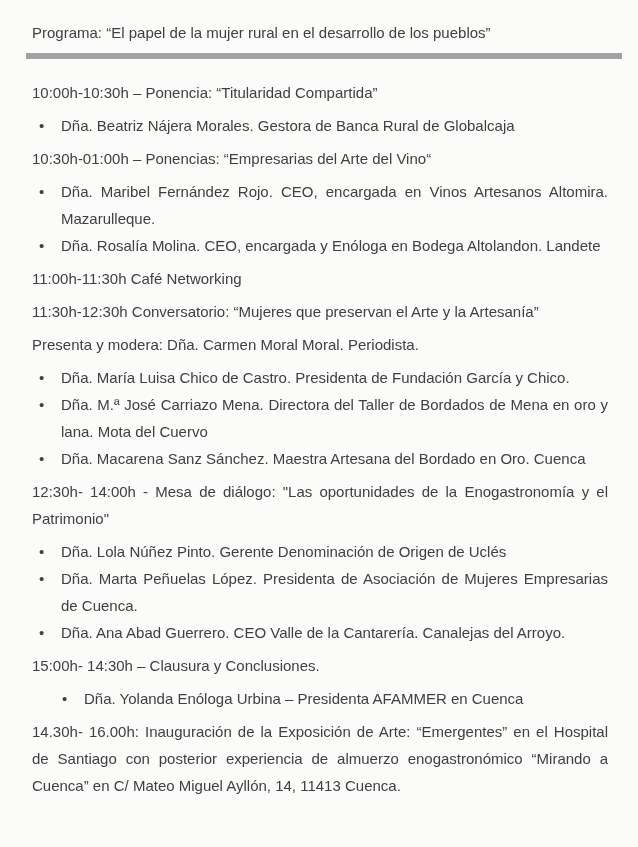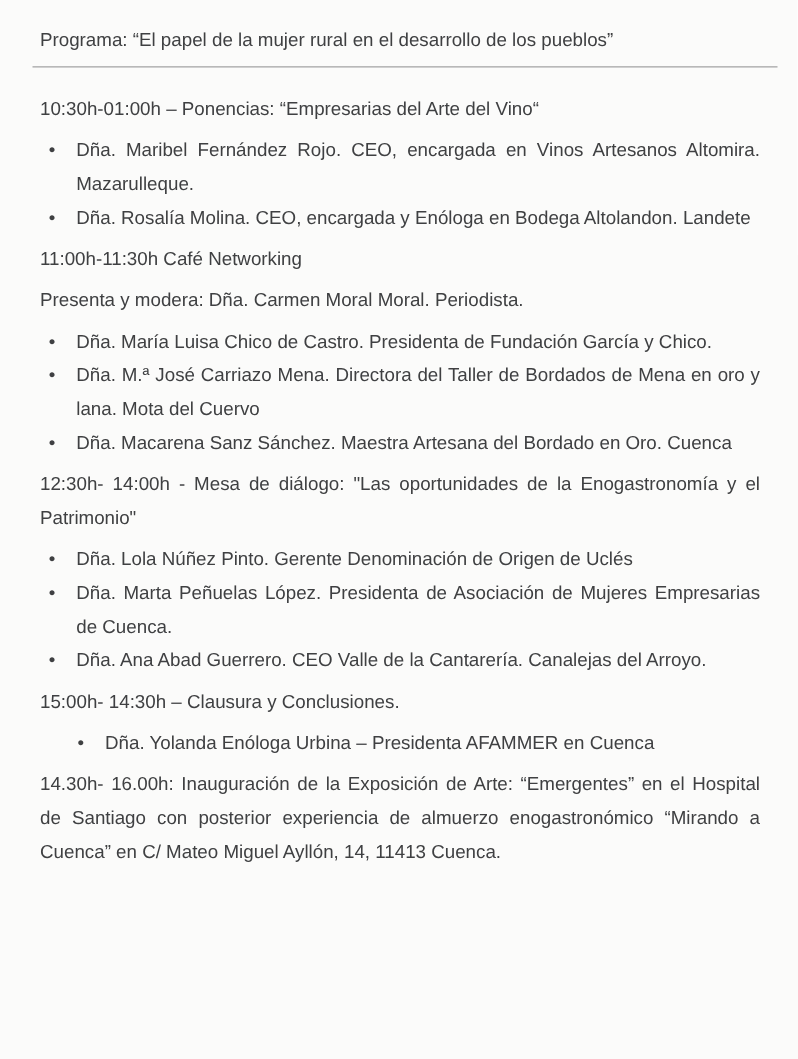--- a/index.html
+++ b/index.html
@@ -13,21 +13,21 @@
     font-size: 15px;
     line-height: 27px;
     padding: 19px 30px 10px 32px;
     overflow: hidden;
   }
   .title {
     font-size: 15px;
     font-weight: 400;
     margin: 0 -14px 20px -6px;
     padding: 0 0 7px 6px;
-    border-bottom: 1px solid #a3a3a3;
+    border-bottom: 6px solid #a3a3a3;
     line-height: 27px;
   }
   .block {
     margin: 0 0 6px 0;
     text-align: justify;
   }
   section { margin: 0; padding: 0; }
   ul.speakers {
     list-style: none;
     margin: 0 0 6px 0;
@@ -47,34 +47,41 @@
   ul.speakers.indented li { padding-left: 52px; }
   ul.speakers.indented li::before { left: 30px; }
 </style>
 </head>
 <body>
 
 <div class="page">
 
   <h1 class="title">Programa: “El papel de la mujer rural en el desarrollo de los pueblos”</h1>
 
+  <section>
+    <p class="block">10:00h-10:30h – Ponencia: “Titularidad Compartida”</p>
+    <ul class="speakers">
+      <li>Dña. Beatriz Nájera Morales. Gestora de Banca Rural de Globalcaja</li>
+    </ul>
+  </section>
 
   <section>
     <p class="block">10:30h-01:00h – Ponencias: “Empresarias del Arte del Vino“</p>
     <ul class="speakers">
       <li>Dña. Maribel Fernández Rojo. CEO, encargada en Vinos Artesanos Altomira. Mazarulleque.</li>
       <li>Dña. Rosalía Molina. CEO, encargada y Enóloga en Bodega Altolandon. Landete</li>
     </ul>
   </section>
 
   <section>
     <p class="block">11:00h-11:30h Café Networking</p>
   </section>
 
   <section>
+    <p class="block">11:30h-12:30h Conversatorio: “Mujeres que preservan el Arte y la Artesanía”</p>
     <p class="block">Presenta y modera: Dña. Carmen Moral Moral. Periodista.</p>
     <ul class="speakers">
       <li>Dña. María Luisa Chico de Castro. Presidenta de Fundación García y Chico.</li>
       <li>Dña. M.ª José Carriazo Mena. Directora del Taller de Bordados de Mena en oro y lana. Mota del Cuervo</li>
       <li>Dña. Macarena Sanz Sánchez. Maestra Artesana del Bordado en Oro. Cuenca</li>
     </ul>
   </section>
 
   <section>
     <p class="block">12:30h- 14:00h - Mesa de diálogo: "Las oportunidades de la Enogastronomía y el Patrimonio"</p>

